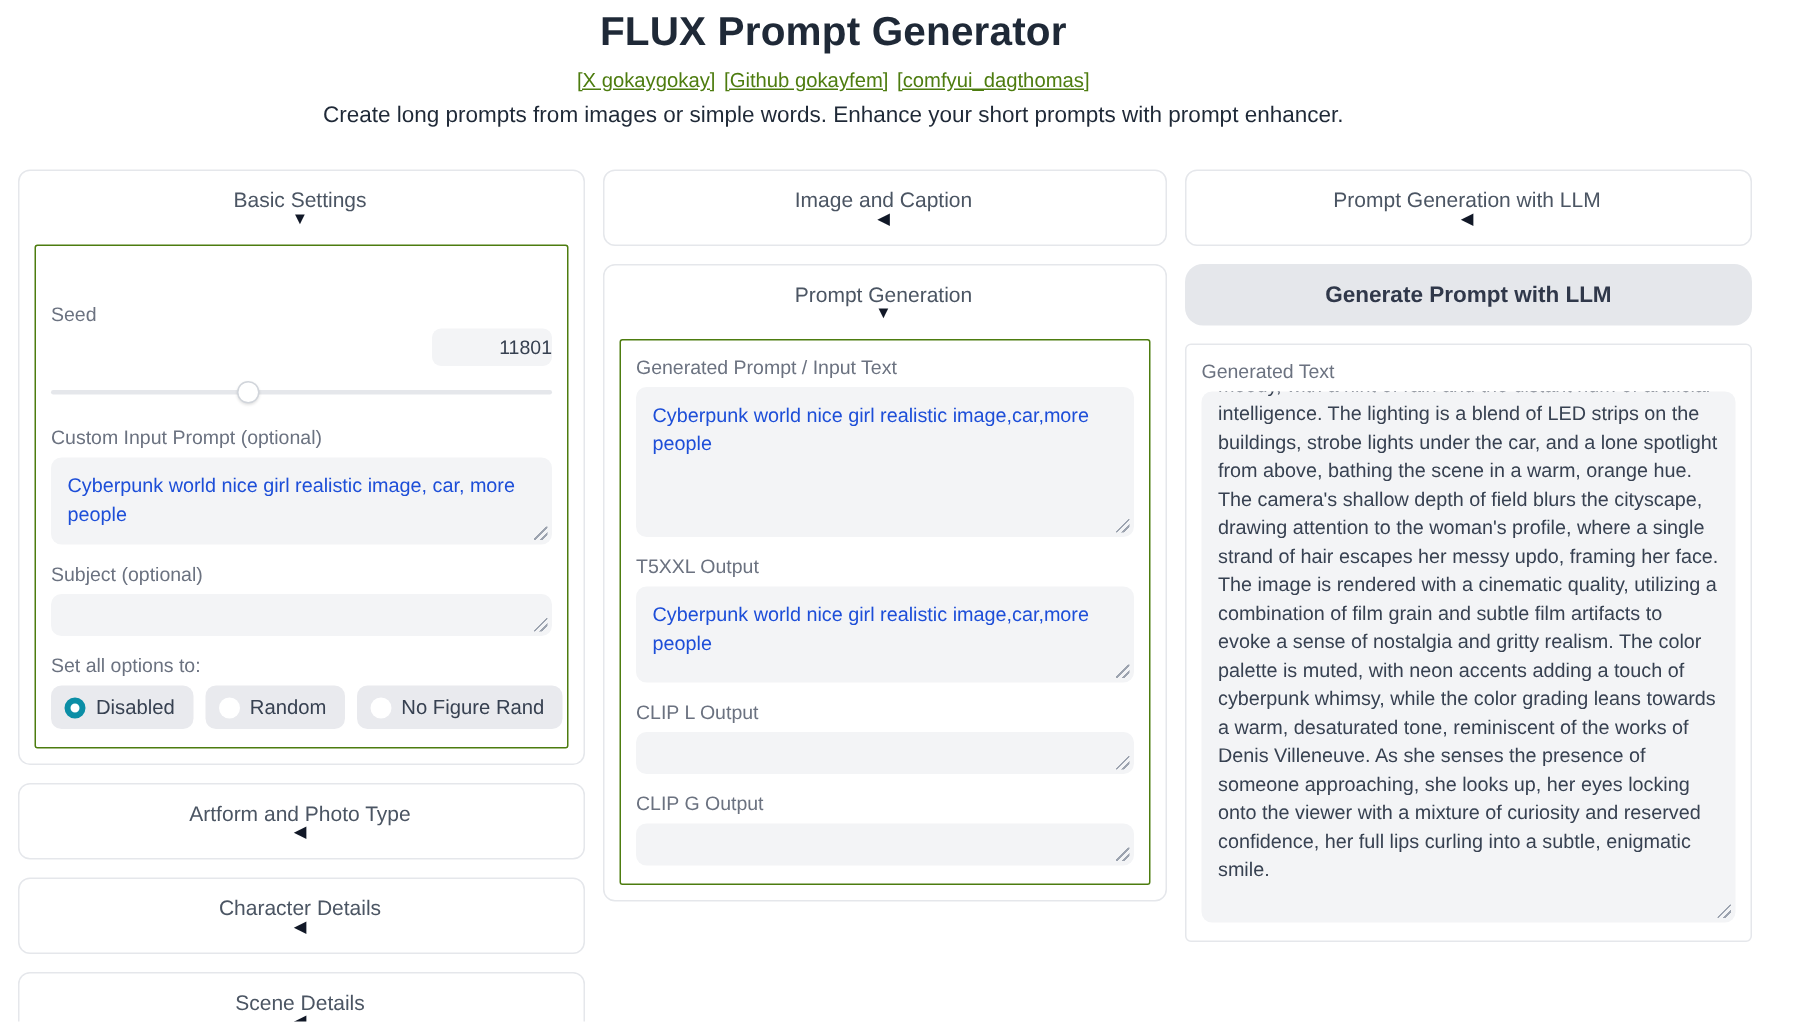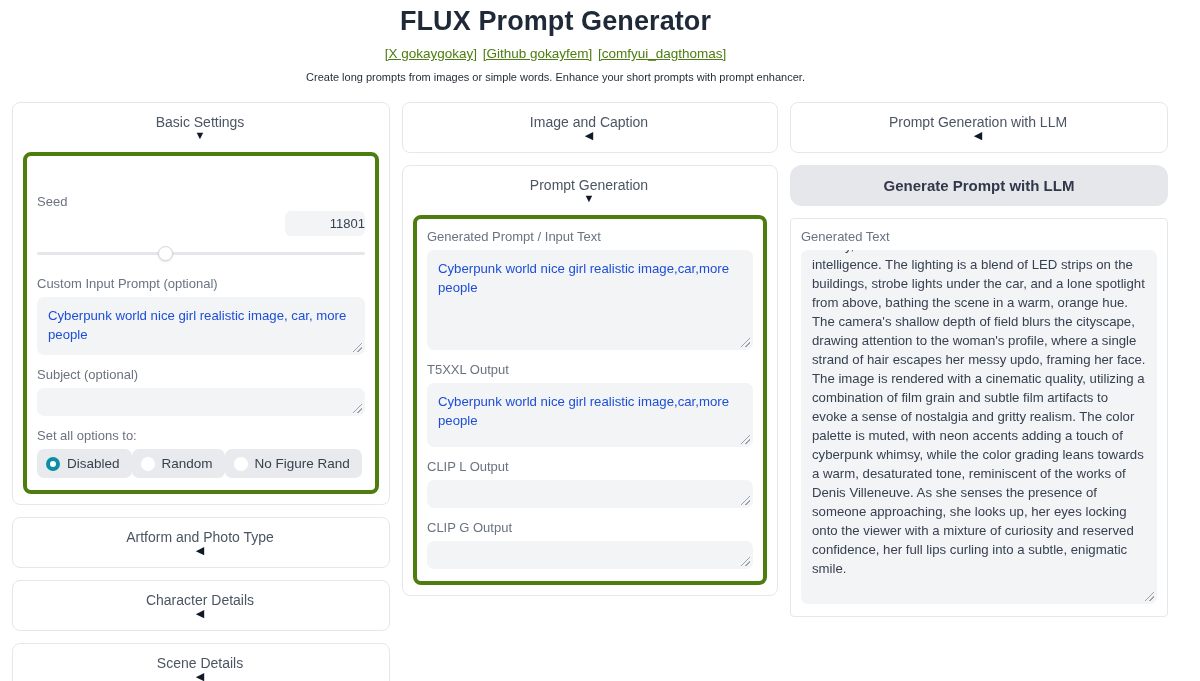--- a/index.html
+++ b/index.html
@@ -22,24 +22,24 @@
     margin: 0 0 7px 0;
     line-height: 34px;
   }
   .links { font-size: 13.5px; line-height: 18px; margin-bottom: 4px; }
   .links a {
     color: #4d7c0f;
     text-decoration: underline;
     margin: 0 1px;
   }
   .subtitle {
-    font-size: 11px;
+    font-size: 15px;
     color: #1f2937;
     line-height: 20px;
-    margin-bottom: 1px;
+    margin-bottom: 12px;
   }
 
   
   .columns {
     display: flex;
     align-items: flex-start;
     padding: 14px 12px 0 12px;
     gap: 12px;
   }
   .col-left  { width: 378px; flex: 0 0 378px; }
@@ -66,22 +66,22 @@
     flex-direction: column;
   }
   .acc-header .caret {
     font-size: 11px;
     color: #111827;
     line-height: 1;
   }
   .acc-body { padding: 0 10px 10px 10px; }
 
   .group {
-    border: 4px solid #4d7c0f;
-    border-radius: 8px;
+    border: 1px solid #4d7c0f;
+    border-radius: 2px;
     padding: 10px 10px 12px 10px;
   }
 
   
   .fld-label {
     font-size: 13px;
     color: #6b7280;
     margin-bottom: 6px;
     display: block;
   }
@@ -145,21 +145,21 @@
     width: 9px; height: 9px;
     background:
       linear-gradient(135deg, transparent 0 45%, #9ca3af 45% 55%, transparent 55% 70%, #9ca3af 70% 80%, transparent 80%);
   }
   .ta-h58  { height: 58px; }
   .ta-h28  { height: 28px; }
   .ta-h100 { height: 100px; }
   .ta-h64  { height: 64px; }
 
   
-  .radio-row { display: flex; gap: 0; }
+  .radio-row { display: flex; gap: 8px; }
   .radio {
     display: flex;
     align-items: center;
     gap: 7px;
     background: #e9eaee;
     border-radius: 7px;
     padding: 7px 12px 7px 9px;
     cursor: pointer;
   }
   .radio-dot {

